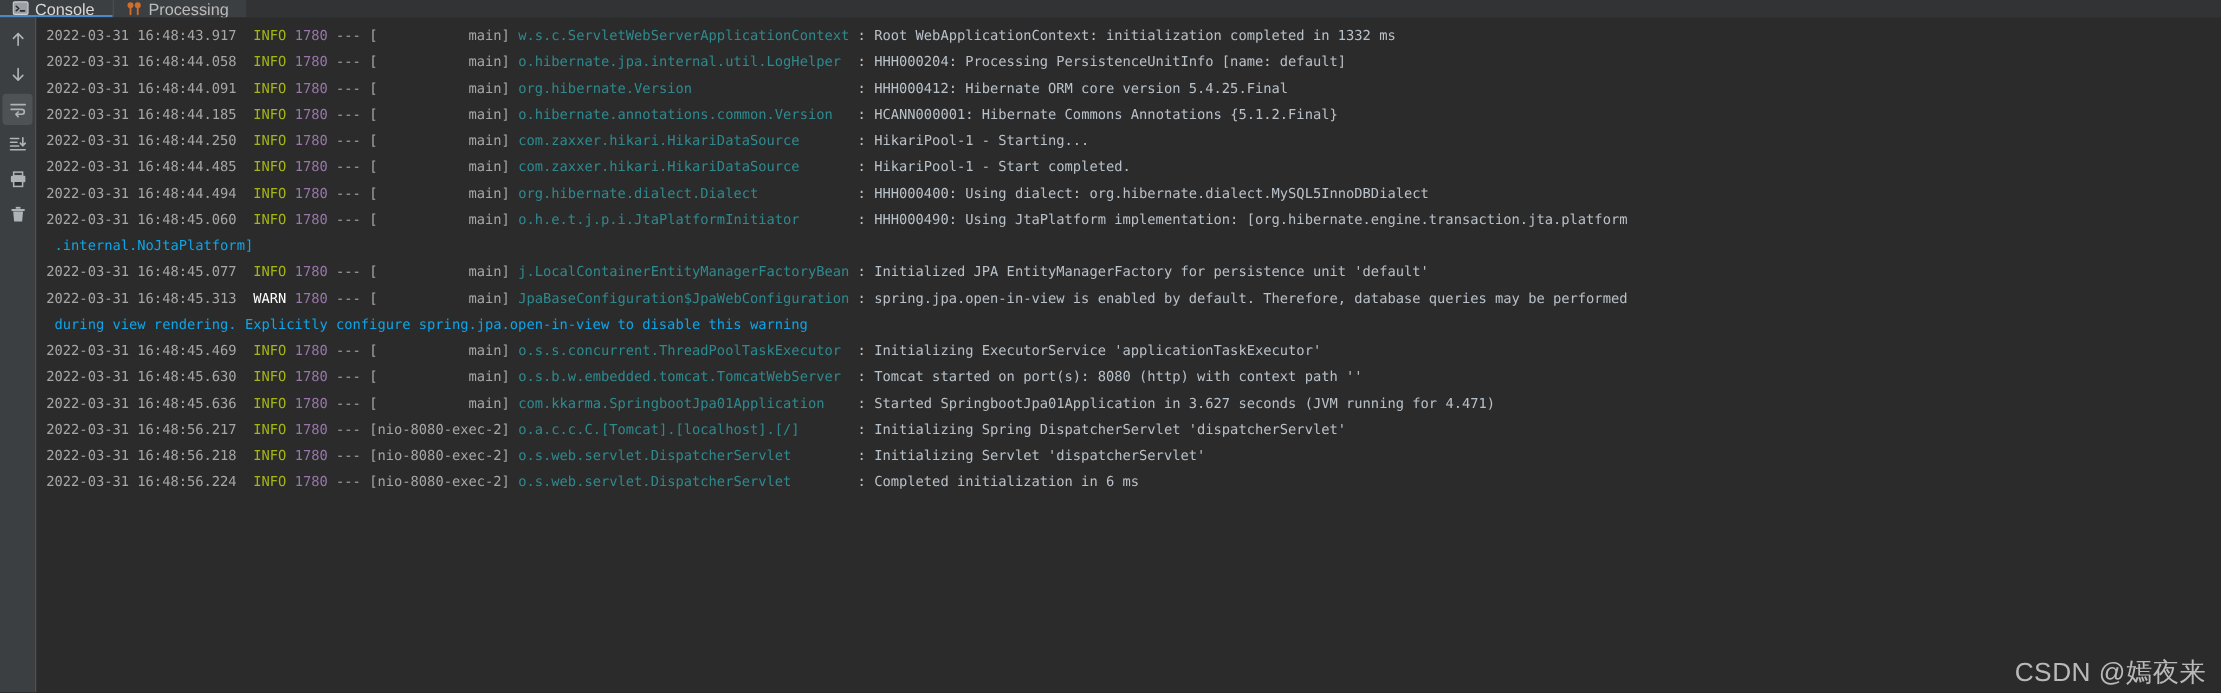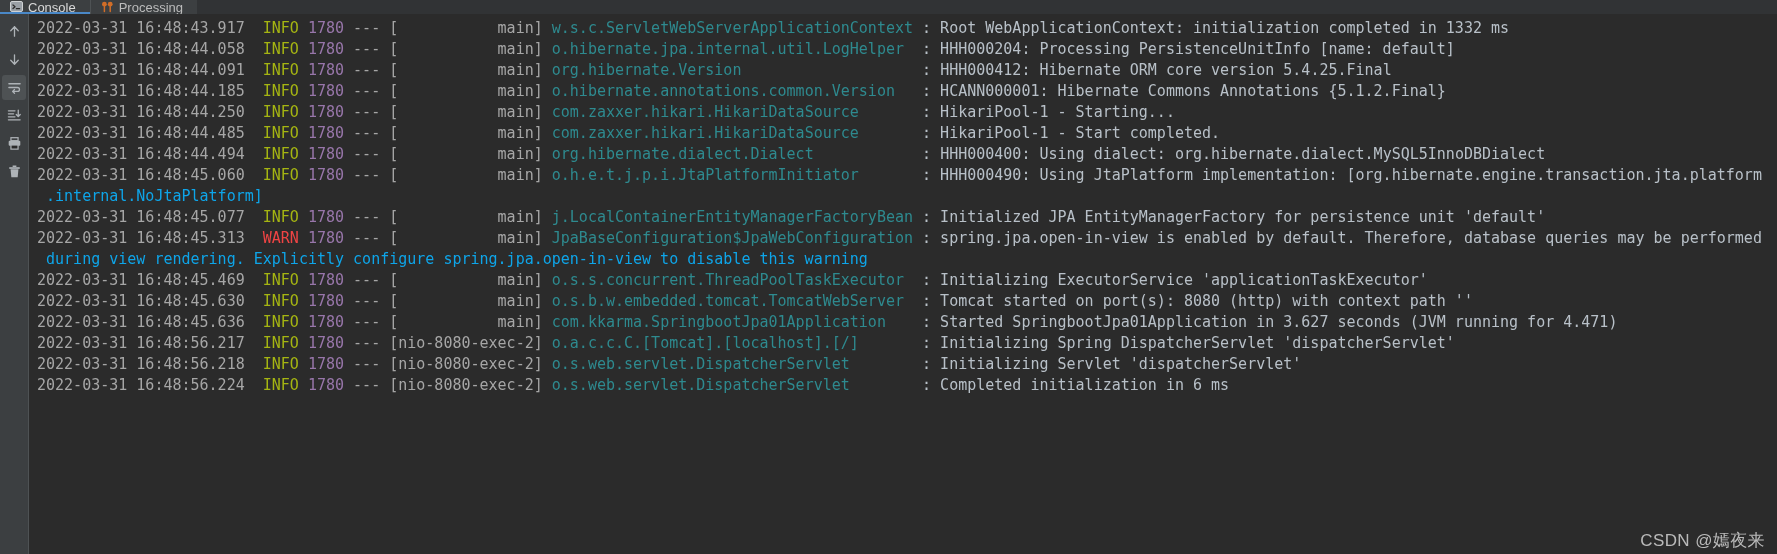--- a/index.html
+++ b/index.html
@@ -118,51 +118,51 @@
     min-width: 0;
     background: #2b2b2b;
     border-left: 1px solid #4e5254;
     overflow: hidden;
   }
 
   .console {
     position: relative;
     padding: 4px 0 0 0;
     font-family: "DejaVu Sans Mono", monospace;
-    font-size: 15px;
+    font-size: 11px;
     line-height: 21px;
     white-space: pre;
     color: #a9b7c6;
   }
 
   .logline {
     height: 21px;
     padding-left: 8px;
     white-space: pre;
     overflow: hidden;
   }
 
   .c-time { color: #a6a6a6; }
   .c-info { color: #a5b512; }
-  .c-warn { color: #ef4444; }
+  .c-warn { color: #ffffff; }
   .c-pid  { color: #9876aa; }
   .c-dash { color: #a6a6a6; }
   .c-thread { color: #a6a6a6; }
   .c-logger { color: #2e8a8f; }
   .c-msg  { color: #b8c0c8; }
   .c-cont { color: #0ea5e9; }
 
   
   .watermark {
     position: absolute;
     right: 12px;
     bottom: 2px;
     color: #c6c6c6;
     font-family: "Liberation Sans", sans-serif;
-    font-size: 17px;
+    font-size: 21px;
     letter-spacing: 0.4px;
     white-space: nowrap;
     opacity: 0.92;
   }
 </style>
 </head>
 <body>
 
 <div id="app">
 

